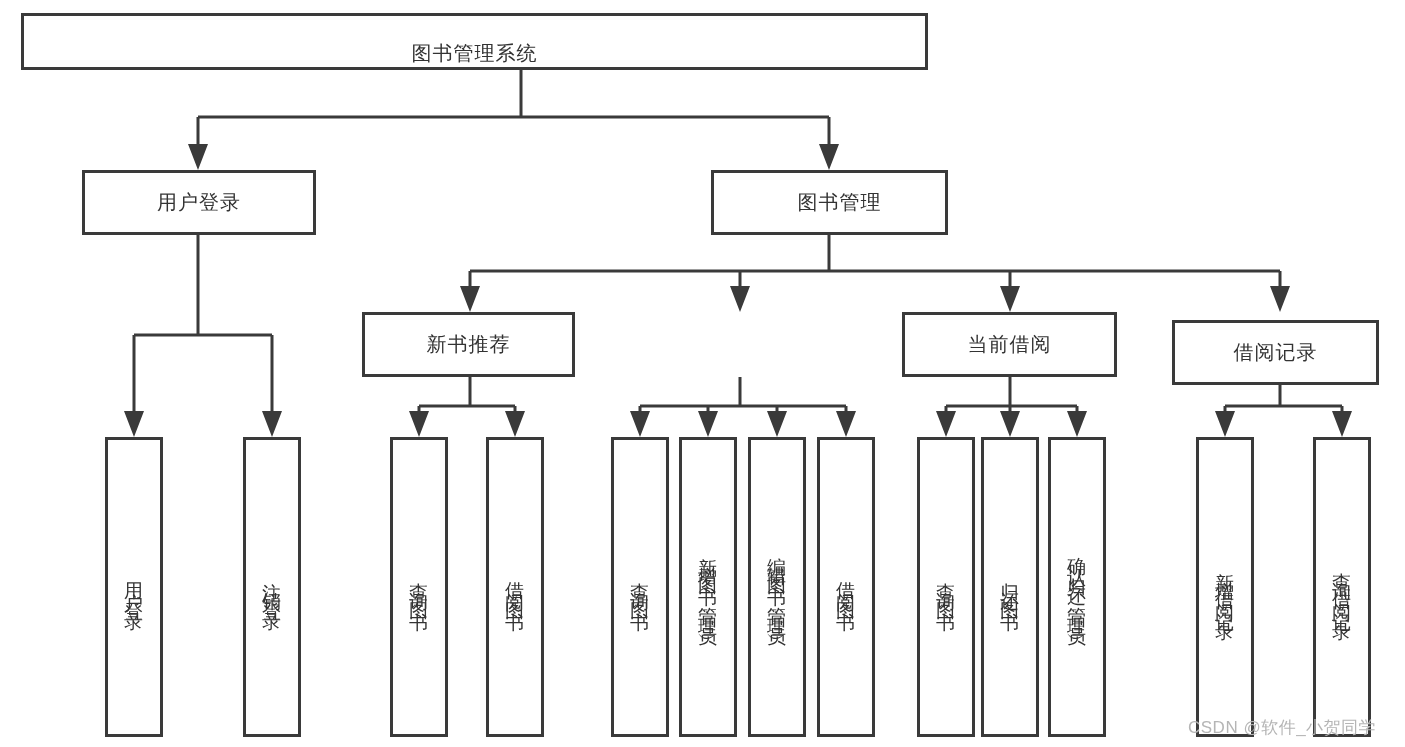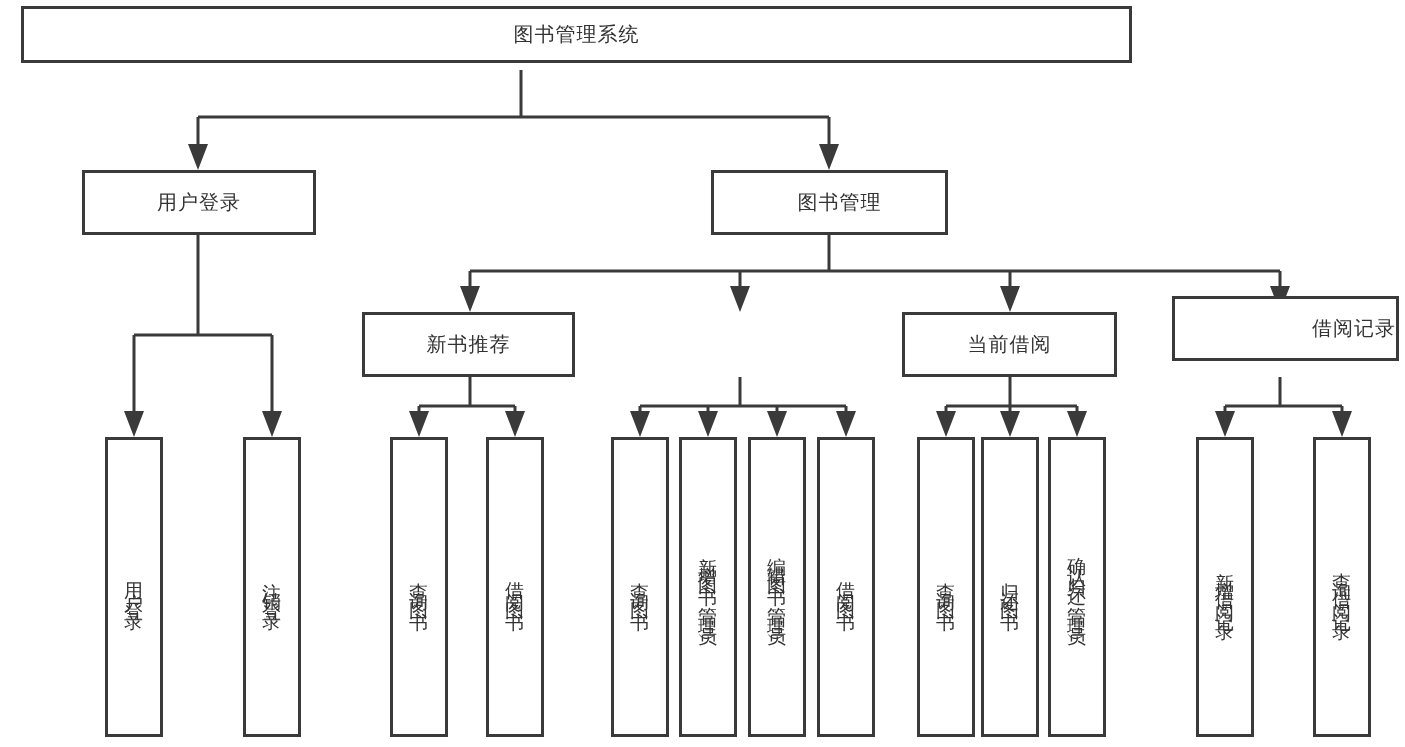--- a/index.html
+++ b/index.html
@@ -108,38 +108,38 @@
       M698 411 L718 411 L708 437 Z
       M767 411 L787 411 L777 437 Z
       M836 411 L856 411 L846 437 Z
       M936 411 L956 411 L946 437 Z
       M1000 411 L1020 411 L1010 437 Z
       M1067 411 L1087 411 L1077 437 Z
       M1215 411 L1235 411 L1225 437 Z
       M1332 411 L1352 411 L1342 437 Z"></path>
   </svg>
 
-  <div class="hbox" style="left:21px; top:6px; width:1111px; height:57px;">
+  <div class="hbox" style="left:21px; top:13px; width:907px; height:57px;align-items:flex-end;">
     <span>图书管理系统</span>
   </div>
 
   <div class="hbox" style="left:82px; top:170px; width:234px; height:65px;">
     <span>用户登录</span>
   </div>
   <div class="hbox" style="left:711px; top:170px; width:237px; height:65px;padding-left:20px;">
     <span>图书管理</span>
   </div>
 
   <div class="hbox" style="left:362px; top:312px; width:213px; height:65px;">
     <span>新书推荐</span>
   </div>
   <div class="hbox" style="left:902px; top:312px; width:215px; height:65px;">
     <span>当前借阅</span>
   </div>
-  <div class="hbox" style="left:1172px; top:296px; width:227px; height:65px;justify-content:flex-end;">
+  <div class="hbox" style="left:1172px; top:320px; width:207px; height:65px;">
     <span>借阅记录</span>
   </div>
 
   <div class="leaf" style="left:105px;">
     <span class="vtext">用户登录</span>
   </div>
   <div class="leaf" style="left:243px;">
     <span class="vtext">注销登录</span>
   </div>
 
@@ -173,14 +173,15 @@
     <span class="vtext">确认归还（管理员）</span>
   </div>
 
   <div class="leaf" style="left:1196px;">
     <span class="vtext">新增借阅记录</span>
   </div>
   <div class="leaf" style="left:1313px;">
     <span class="vtext">查询借阅记录</span>
   </div>
 
+  <div class="watermark">CSDN @软件_小贺同学</div>
 
 </div>
 
 </body></html>

